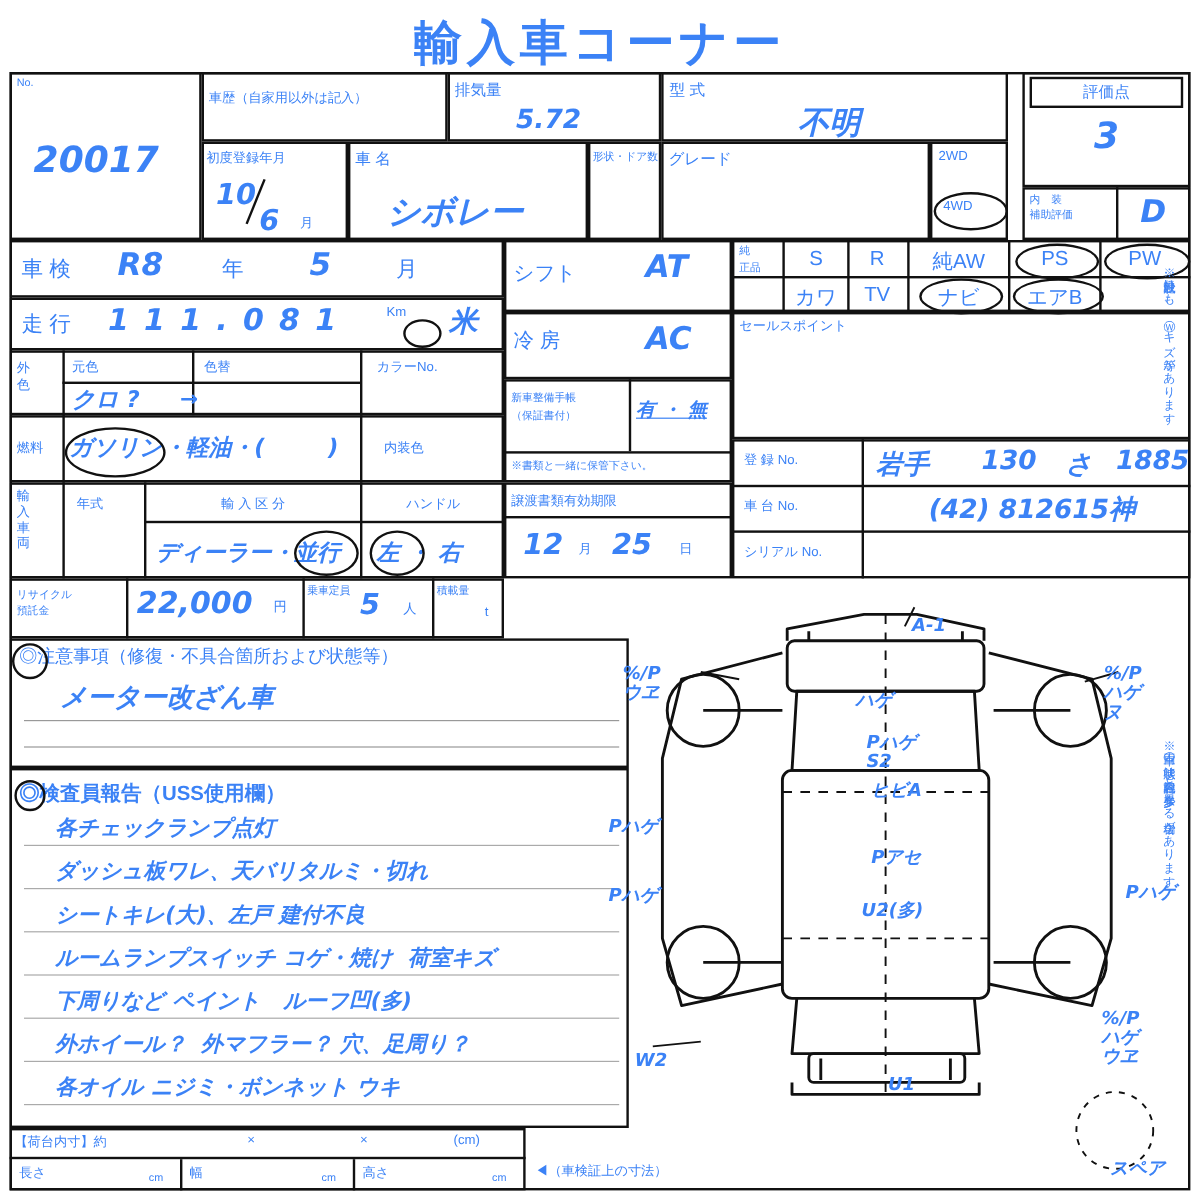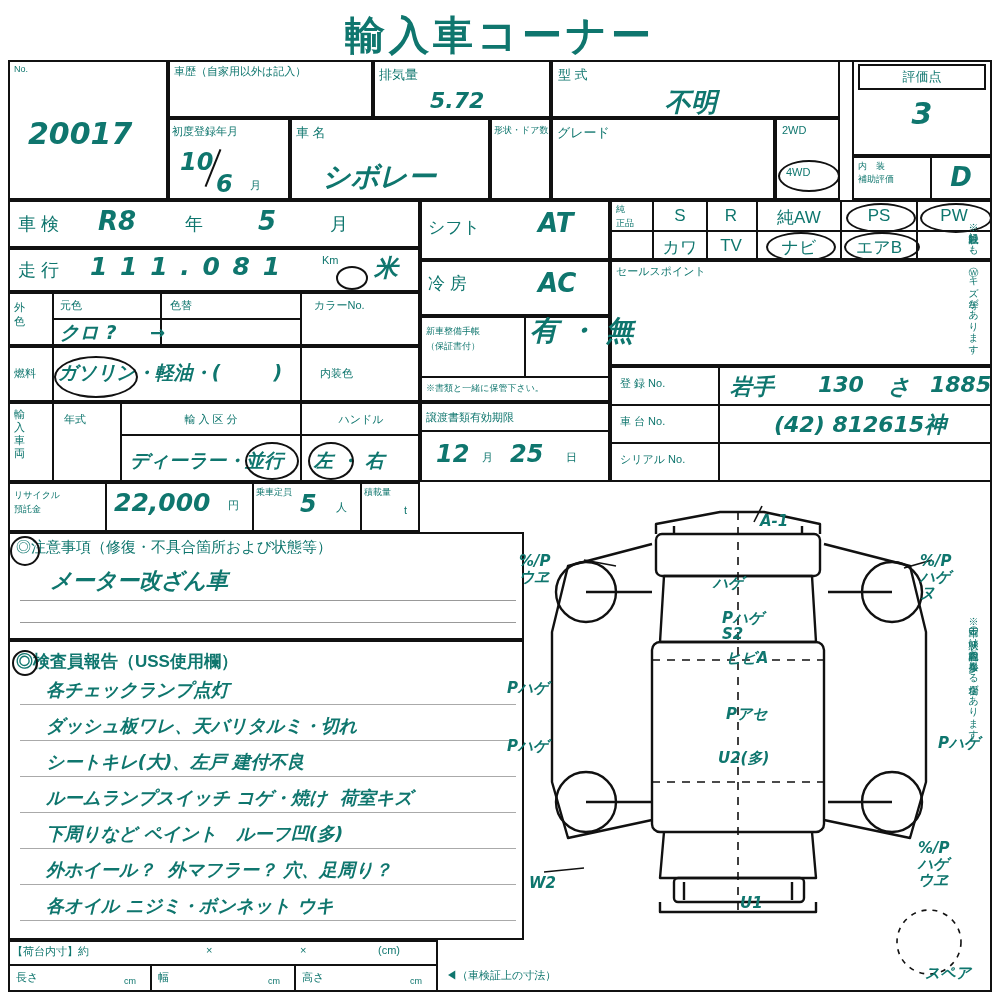--- a/index.html
+++ b/index.html
@@ -1,17 +1,17 @@
 <!DOCTYPE html>
 <html><head>
 <meta charset="utf-8">
 <style>
   html,body{margin:0;padding:0;background:#fff;}
   body{font-family:"Liberation Sans",sans-serif;}
-  #sheet{position:relative;width:1000px;height:1000px;background:#fff;color:#0f766e;overflow:hidden;}
+  #sheet{position:relative;width:1000px;height:1000px;background:#fff;color:#3b82f6;overflow:hidden;}
   .bx{position:absolute;box-sizing:border-box;border:2px solid #111;}
   .ln{position:absolute;background:#111;}
   .t{position:absolute;box-sizing:border-box;white-space:pre;}
   .lbl{font-size:13px;}
   .sm{font-size:11px;}
   .xs{font-size:9px;}
   .hand{font-family:"DejaVu Sans",sans-serif;font-style:italic;font-weight:bold;}
   .title{font-size:40px;font-weight:bold;letter-spacing:4px;}
   .circ{position:absolute;border:2.5px solid #111;border-radius:50%;}
   .ell{position:absolute;border:2.5px solid #111;border-radius:50%;}
@@ -25,21 +25,21 @@
 
   <div class="t title ctr" style="left:0;top:8px;width:1000px;">輸入車コーナー</div>
 
   <div class="bx" style="left:8px;top:60px;width:984px;height:932px;"></div>
 
   <div class="bx" style="left:8px;top:60px;width:160px;height:140px;"></div>
   <div class="t xs" style="left:14px;top:64px;">No.</div>
   <div class="t hand" style="left:28px;top:116px;font-size:30px;">20017</div>
 
   <div class="bx" style="left:168px;top:60px;width:205px;height:58px;"></div>
-  <div class="t sm" style="left:174px;top:64px;">車歴（自家用以外は記入）</div>
+  <div class="t sm" style="left:174px;top:74px;">車歴（自家用以外は記入）</div>
 
   <div class="bx" style="left:373px;top:60px;width:178px;height:58px;"></div>
   <div class="t lbl" style="left:379px;top:66px;">排気量</div>
   <div class="t hand" style="left:430px;top:88px;font-size:22px;">5.72</div>
 
   <div class="bx" style="left:551px;top:60px;width:289px;height:58px;"></div>
   <div class="t lbl" style="left:558px;top:66px;">型 式</div>
   <div class="t hand" style="left:665px;top:85px;font-size:26px;">不明</div>
 
   <div class="bx" style="left:168px;top:118px;width:122px;height:82px;"></div>
@@ -208,21 +208,21 @@
   <div class="t ctr" style="left:842px;top:236px;width:74px;font-size:17px;">エアB</div>
   <div class="ell" style="left:844px;top:232px;width:72px;height:26px;"></div>
 
   <div class="bx" style="left:610px;top:260px;width:382px;height:106px;"></div>
   <div class="t sm" style="left:616px;top:264px;">セールスポイント</div>
 
   <div class="bx" style="left:420px;top:316px;width:190px;height:86px;"></div>
   <div class="ln" style="left:524px;top:316px;width:2px;height:60px;"></div>
   <div class="ln" style="left:420px;top:376px;width:190px;height:2px;"></div>
   <div class="t xs" style="left:426px;top:324px;line-height:15px;">新車整備手帳<br>（保証書付）</div>
-  <div class="t hand" style="left:530px;top:312px;font-size:28px;">有 ・ 無</div>
+  <div class="t hand" style="left:530px;top:332px;font-size:16px;text-decoration:underline;">有 ・ 無</div>
   <div class="t xs" style="left:426px;top:382px;">※書類と一緒に保管下さい。</div>
 
   <div class="bx" style="left:420px;top:402px;width:190px;height:80px;"></div>
   <div class="ln" style="left:420px;top:430px;width:190px;height:2px;"></div>
   <div class="t sm" style="left:426px;top:410px;">譲渡書類有効期限</div>
   <div class="t hand" style="left:436px;top:440px;font-size:24px;">12</div>
   <div class="t sm" style="left:482px;top:450px;">月</div>
   <div class="t hand" style="left:510px;top:440px;font-size:24px;">25</div>
   <div class="t sm" style="left:566px;top:450px;">日</div>
 

